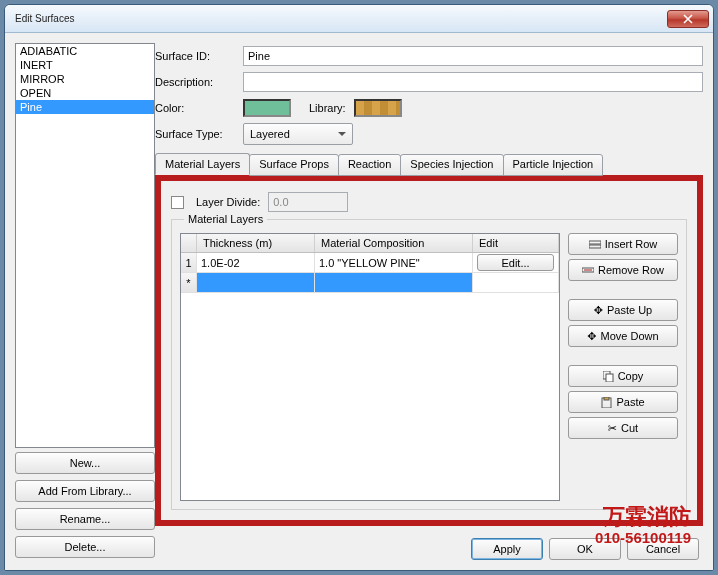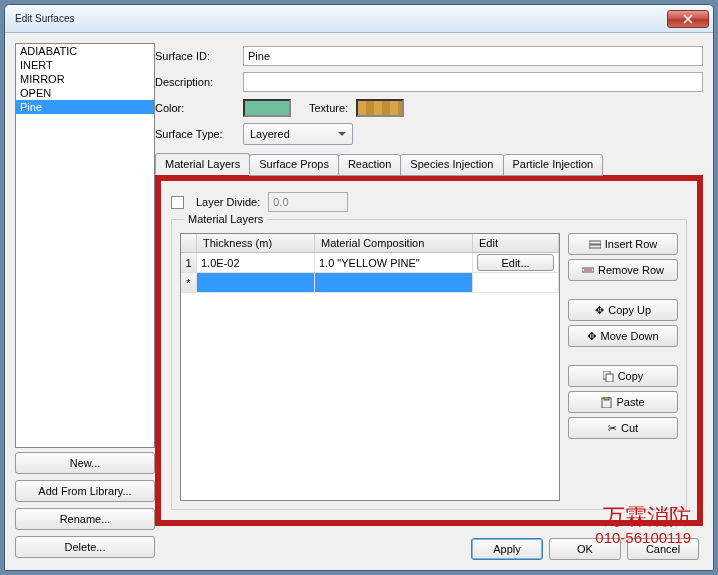--- a/index.html
+++ b/index.html
@@ -46,21 +46,21 @@
   .c3 { flex: 1; }
   .new-row .c1, .new-row .c2 { background:#3399ff; }
   .new-row .rowhdr { font-weight: normal; }
   .mini-btn { height:17px; flex:1; background: linear-gradient(#fdfdfd,#e6e6e6); border:1px solid #999; border-radius:3px; font-size:11px; display:flex; align-items:center; justify-content:center; }
   .side-btns { width: 110px; display:flex; flex-direction:column; gap:4px; }
   .side-btns .gap { height:10px; }
   .checkbox { width:13px; height:13px; border:1px solid #888; background:#fff; display:inline-block; vertical-align:middle; margin-right:4px;}
   .disabled-inp { background:#f0f0f0; color:#888; width:80px; }
   .bottom-btns { position:absolute; right:14px; bottom:10px; display:flex; gap:6px;margin-top:44px; }
   .bottom-btns .btn { width:72px; }
-  .watermark { position:absolute; right:22px; bottom:24px; text-align:right; pointer-events:none; line-height:1.1; color:#c31818; font-family: SimHei, Arial; font-weight:normal; }
+  .watermark { position:absolute; right:22px; bottom:24px; text-align:right; pointer-events:none; line-height:1.1; color:#c31818; font-family: SimHei, Arial; font-weight:bold; }
   .watermark .zh { font-size:22px; }
   .watermark .ln { font-size:15px; }
   ::-webkit-scrollbar { width:16px; }
   ::-webkit-scrollbar-track { background:#f0f0f0; border-left:1px solid #ddd;}
   ::-webkit-scrollbar-thumb { background:#cdcdcd; border:1px solid #b0b0b0;}
 </style>
 </head>
 <body>
 
 <div class="window">
@@ -92,21 +92,21 @@
         <span class="label">Surface ID:</span>
         <input class="text-input" value="Pine" style="">
       </div>
       <div class="form-row">
         <span class="label">Description:</span>
         <input class="text-input" value="" style="">
       </div>
       <div class="form-row">
         <span class="label">Color:</span>
         <span class="color-swatch" style="background:#6fbf9a;border:2px inset #888;"></span>
-        <span style="margin-left:10px">Texture:</span>
+        <span style="margin-left:10px">Library:</span>
         <span class="color-swatch" style="background:repeating-linear-gradient(90deg,#d6a24a 0 8px,#c18e35 8px 16px);border:2px inset #888;"></span>
       </div>
       <div class="form-row">
         <span class="label">Surface Type:</span>
         <div class="dropdown">
             <span>Layered</span>
           </div>
       </div>
 
       <div class="tabs">
@@ -159,21 +159,21 @@
             <div class="btn">
               <svg width="12" height="10">
                   <rect x="0" y="3" width="12" height="4" fill="none" stroke="#555"></rect>
                   <line x1="2" y1="5" x2="10" y2="5" stroke="#a22"></line>
                 </svg>
               <span>Remove Row</span>
             </div>
             <div class="gap"></div>
             <div class="btn">
               <span>✥</span>
-              <span>Copy Up</span>
+              <span>Paste Up</span>
             </div>
             <div class="btn">
               <span>✥</span>
               <span>Move Down</span>
             </div>
             <div class="gap"></div>
             <div class="btn">
               <svg width="11" height="11">
                   <rect x="0" y="0" width="7" height="8" fill="none" stroke="#555"></rect>
                   <rect x="3" y="3" width="7" height="8" fill="#fff" stroke="#555"></rect>

